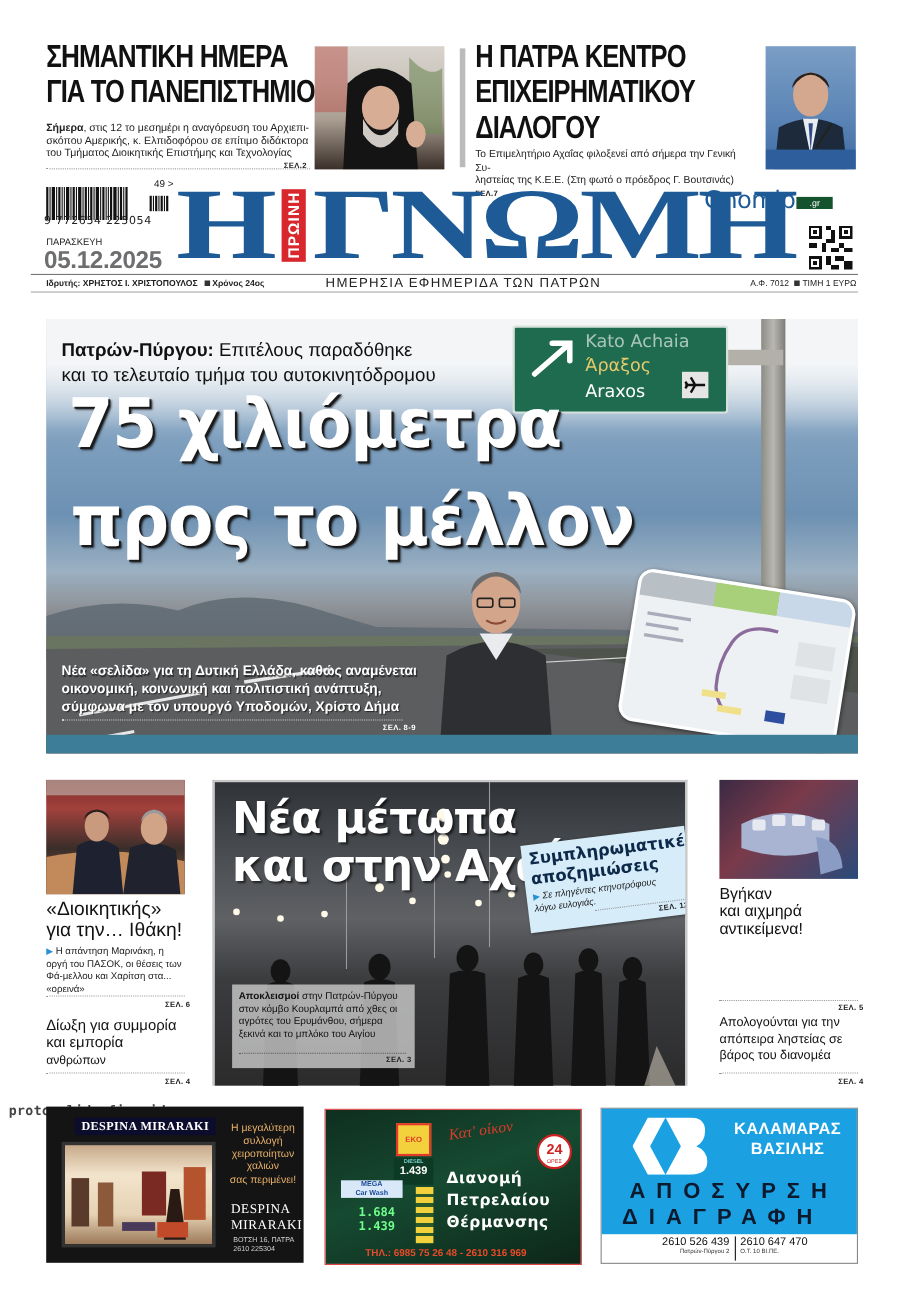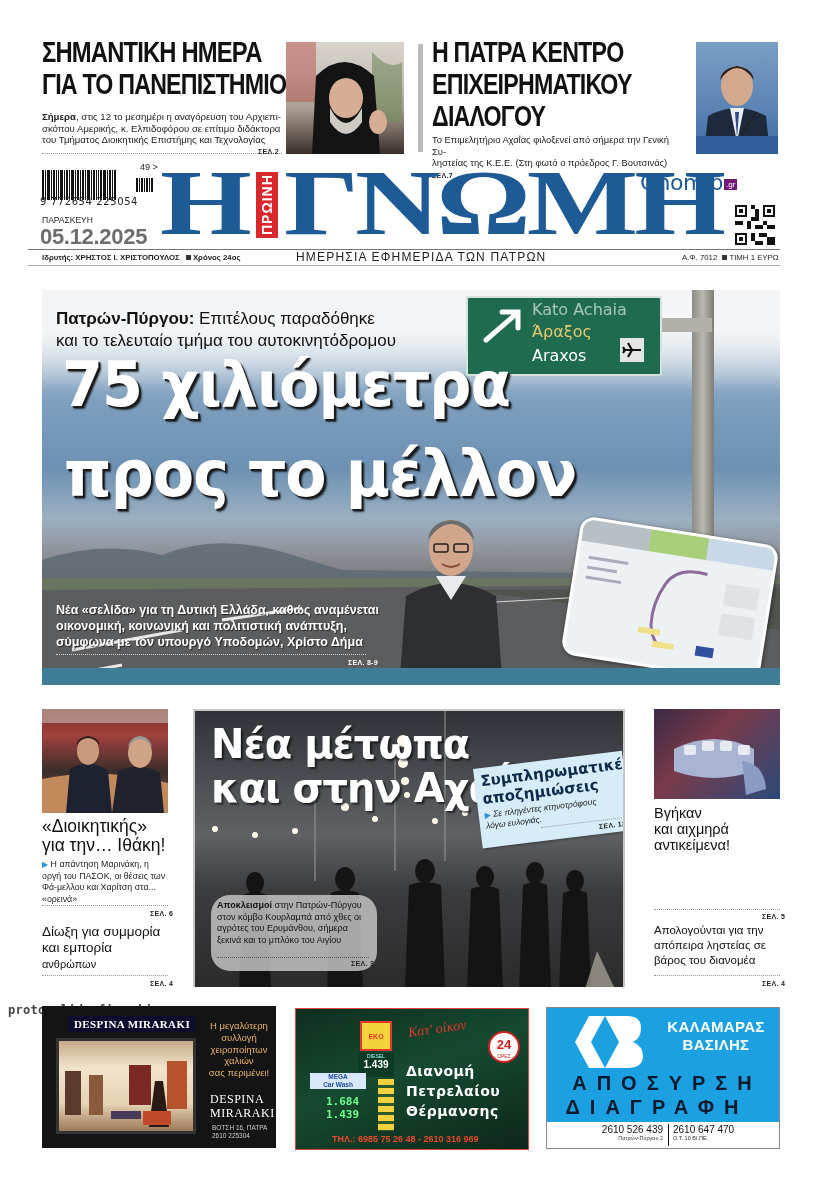--- a/index.html
+++ b/index.html
@@ -75,21 +75,21 @@
   .center-headline {
     font-family: "DejaVu Sans", sans-serif; font-weight: 700; color: #fff;
     font-size: 40px; line-height: 42px; letter-spacing: -1px;
     text-shadow: 2px 2px 2px rgba(0,0,0,0.6);
     white-space: nowrap;
   }
   .note-card {
     background: #d6ecf8; transform: rotate(-7deg); transform-origin: left top;
     box-shadow: 1px 1px 3px rgba(0,0,0,0.4);
   }
-  .caption-box { background: rgba(200,200,200,0.82); border-radius: 19px; }
+  .caption-box { background: rgba(200,200,200,0.82); }
 
   
   .ad-dark { background: #141414; }
   .ad-green { background: linear-gradient(160deg, #0f2e1f 0%, #164a31 45%, #0d2619 100%); }
   .ad-blue { background: #1ba0e2; }
   .watermark { background: #fff; font-family: "DejaVu Sans Mono", monospace; font-weight: 700; color: #444; font-size: 12px; letter-spacing: 0.3px; }
 </style>
 </head>
 <body>
 
@@ -183,21 +183,21 @@
 <div class="abs" style="left:40px;top:196px;font-size:10px;letter-spacing:0.6px;color:#222;font-family:'DejaVu Sans',sans-serif;text-align:center;">9 772654 225054</div>
 <div class="abs" style="left:42px;top:215px;font-size:8.5px;color:#222;">ΠΑΡΑΣΚΕΥΗ</div>
 <div class="abs" style="left:40px;top:224px;font-size:22px;font-weight:700;color:#6d6e70;letter-spacing:-0.3px;">05.12.2025</div>
 
 <div class="abs masthead-letter" style="left:160px;top:158px;">Η</div>
 <div class="abs proini" style="left:256px;top:172px;width:22px;height:66px;">ΠΡΩΙΝΗ</div>
 <div class="abs masthead-letter" style="left:284px;top:158px;letter-spacing:-4px;">ΓΝΩΜΗ</div>
 
 <div class="abs" style="left:640px;top:170px;display:flex;align-items:flex-end;">
   <span style="font-size:22px;color:#1d5a96;font-family:'DejaVu Sans',sans-serif;letter-spacing:-0.5px;">Gnomip</span>
-  <span style="font-size:8px;background:#701a75;color:#fff;padding:1px 2px;margin-left:1px;margin-bottom:5px;">.gr</span>
+  <span style="font-size:8px;background:#14532d;color:#fff;padding:1px 12px;margin-left:1px;margin-bottom:5px;">.gr</span>
 </div>
 
 <div class="abs" style="left:735px;top:205px;width:40px;height:40px;">
   <svg width="40" height="40" viewBox="0 0 10 10" shape-rendering="crispEdges">
     <rect width="10" height="10" fill="#fff"></rect>
     <rect x="0" y="0" width="3" height="3" fill="#111"></rect>
       <rect x="0.6" y="0.6" width="1.8" height="1.8" fill="#fff"></rect>
       <rect x="1" y="1" width="1" height="1" fill="#111"></rect>
     <rect x="7" y="0" width="3" height="3" fill="#111"></rect>
       <rect x="7.6" y="0.6" width="1.8" height="1.8" fill="#fff"></rect>

